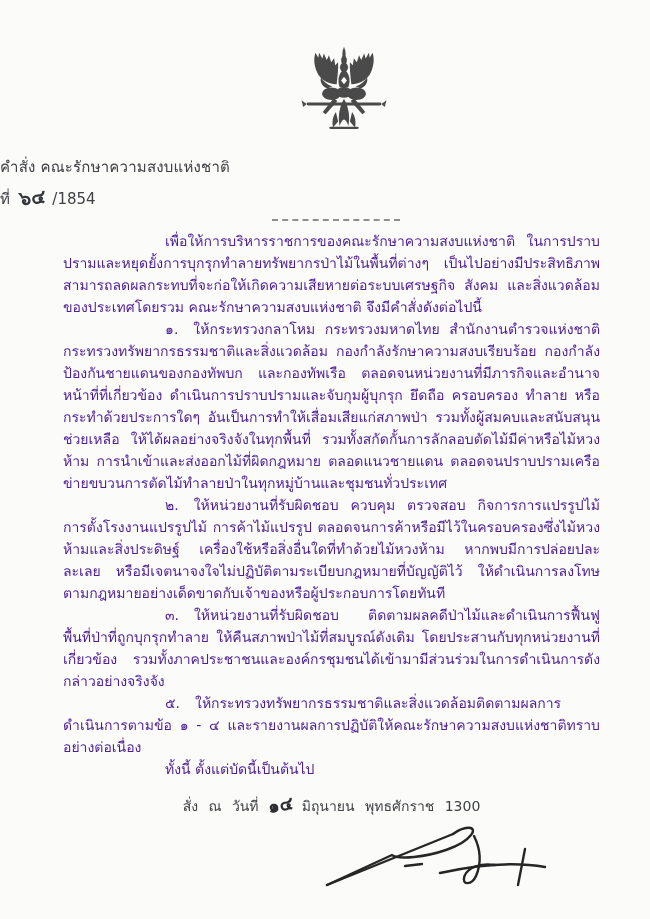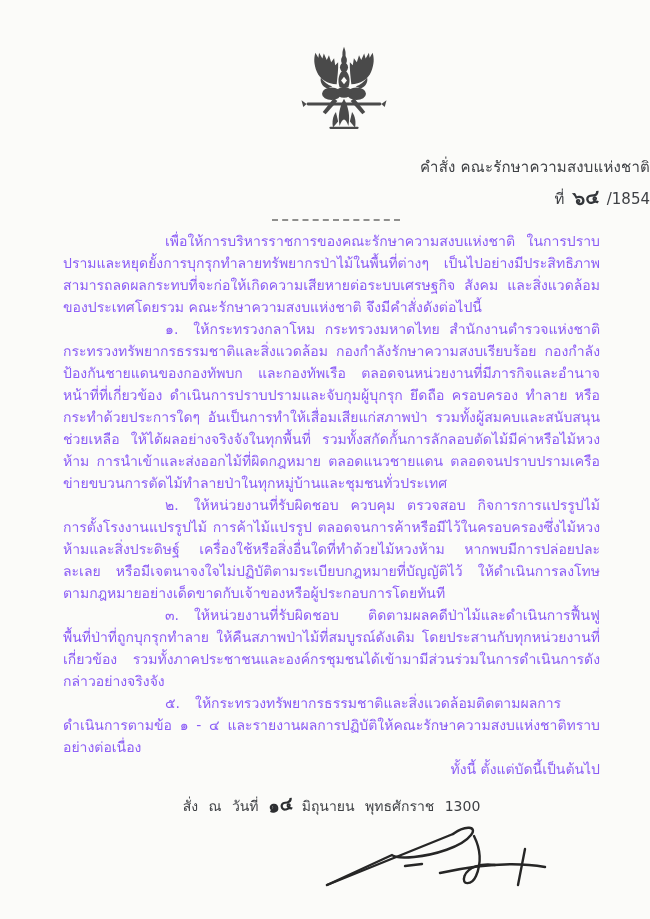--- a/index.html
+++ b/index.html
@@ -11,21 +11,21 @@
     background:#fbfbf9;
     color:#3f4145;
     font-family:"DejaVu Sans", "Liberation Sans", sans-serif;
     overflow:hidden;
   }
   .content { padding:0 50px 0 63px; }
 
   .emblem-wrap { text-align:center; padding-top:44px; }
   .emblem-wrap svg { display:inline-block; margin-left:38px; }
 
-  .center { text-align:right; }
+  .center { text-align:left; }
   .org-title { font-size:15px; margin-top:9px; letter-spacing:.2px; }
   .order-no  { font-size:15px; margin-top:5px; height:27px; line-height:27px; }
   .subject   { font-size:15px; margin-top:2px; }
 
   .hand {
     display:inline-block;
     font-size:19px; font-weight:bold; color:#33363a;
     transform:rotate(-5deg);
     margin:0 7px 0 9px;
   }
@@ -40,25 +40,25 @@
     width:128px; height:0;
     border-top:2px dashed #8f8f8d;
     margin:8px auto 0;
     transform:translateX(11px);
   }
 
   .para {
     font-size:14px; line-height:22px;
     text-align:justify;
     text-indent:102px;
-    color:#8b5cf6;
+    color:#4c1d95;
   }
   .intro { margin-top:9px; }
   .item-no { margin-right:15px; }
-  .effective { text-align:right; }
+  .effective { text-align:left; }
 
   .dateline {
     text-align:center;
     font-size:14px;
     margin-top:12px;
     height:26px; line-height:26px;
     word-spacing:6px;
   }
 
   .sig-area { position:relative; height:140px; margin-top:5px; }

